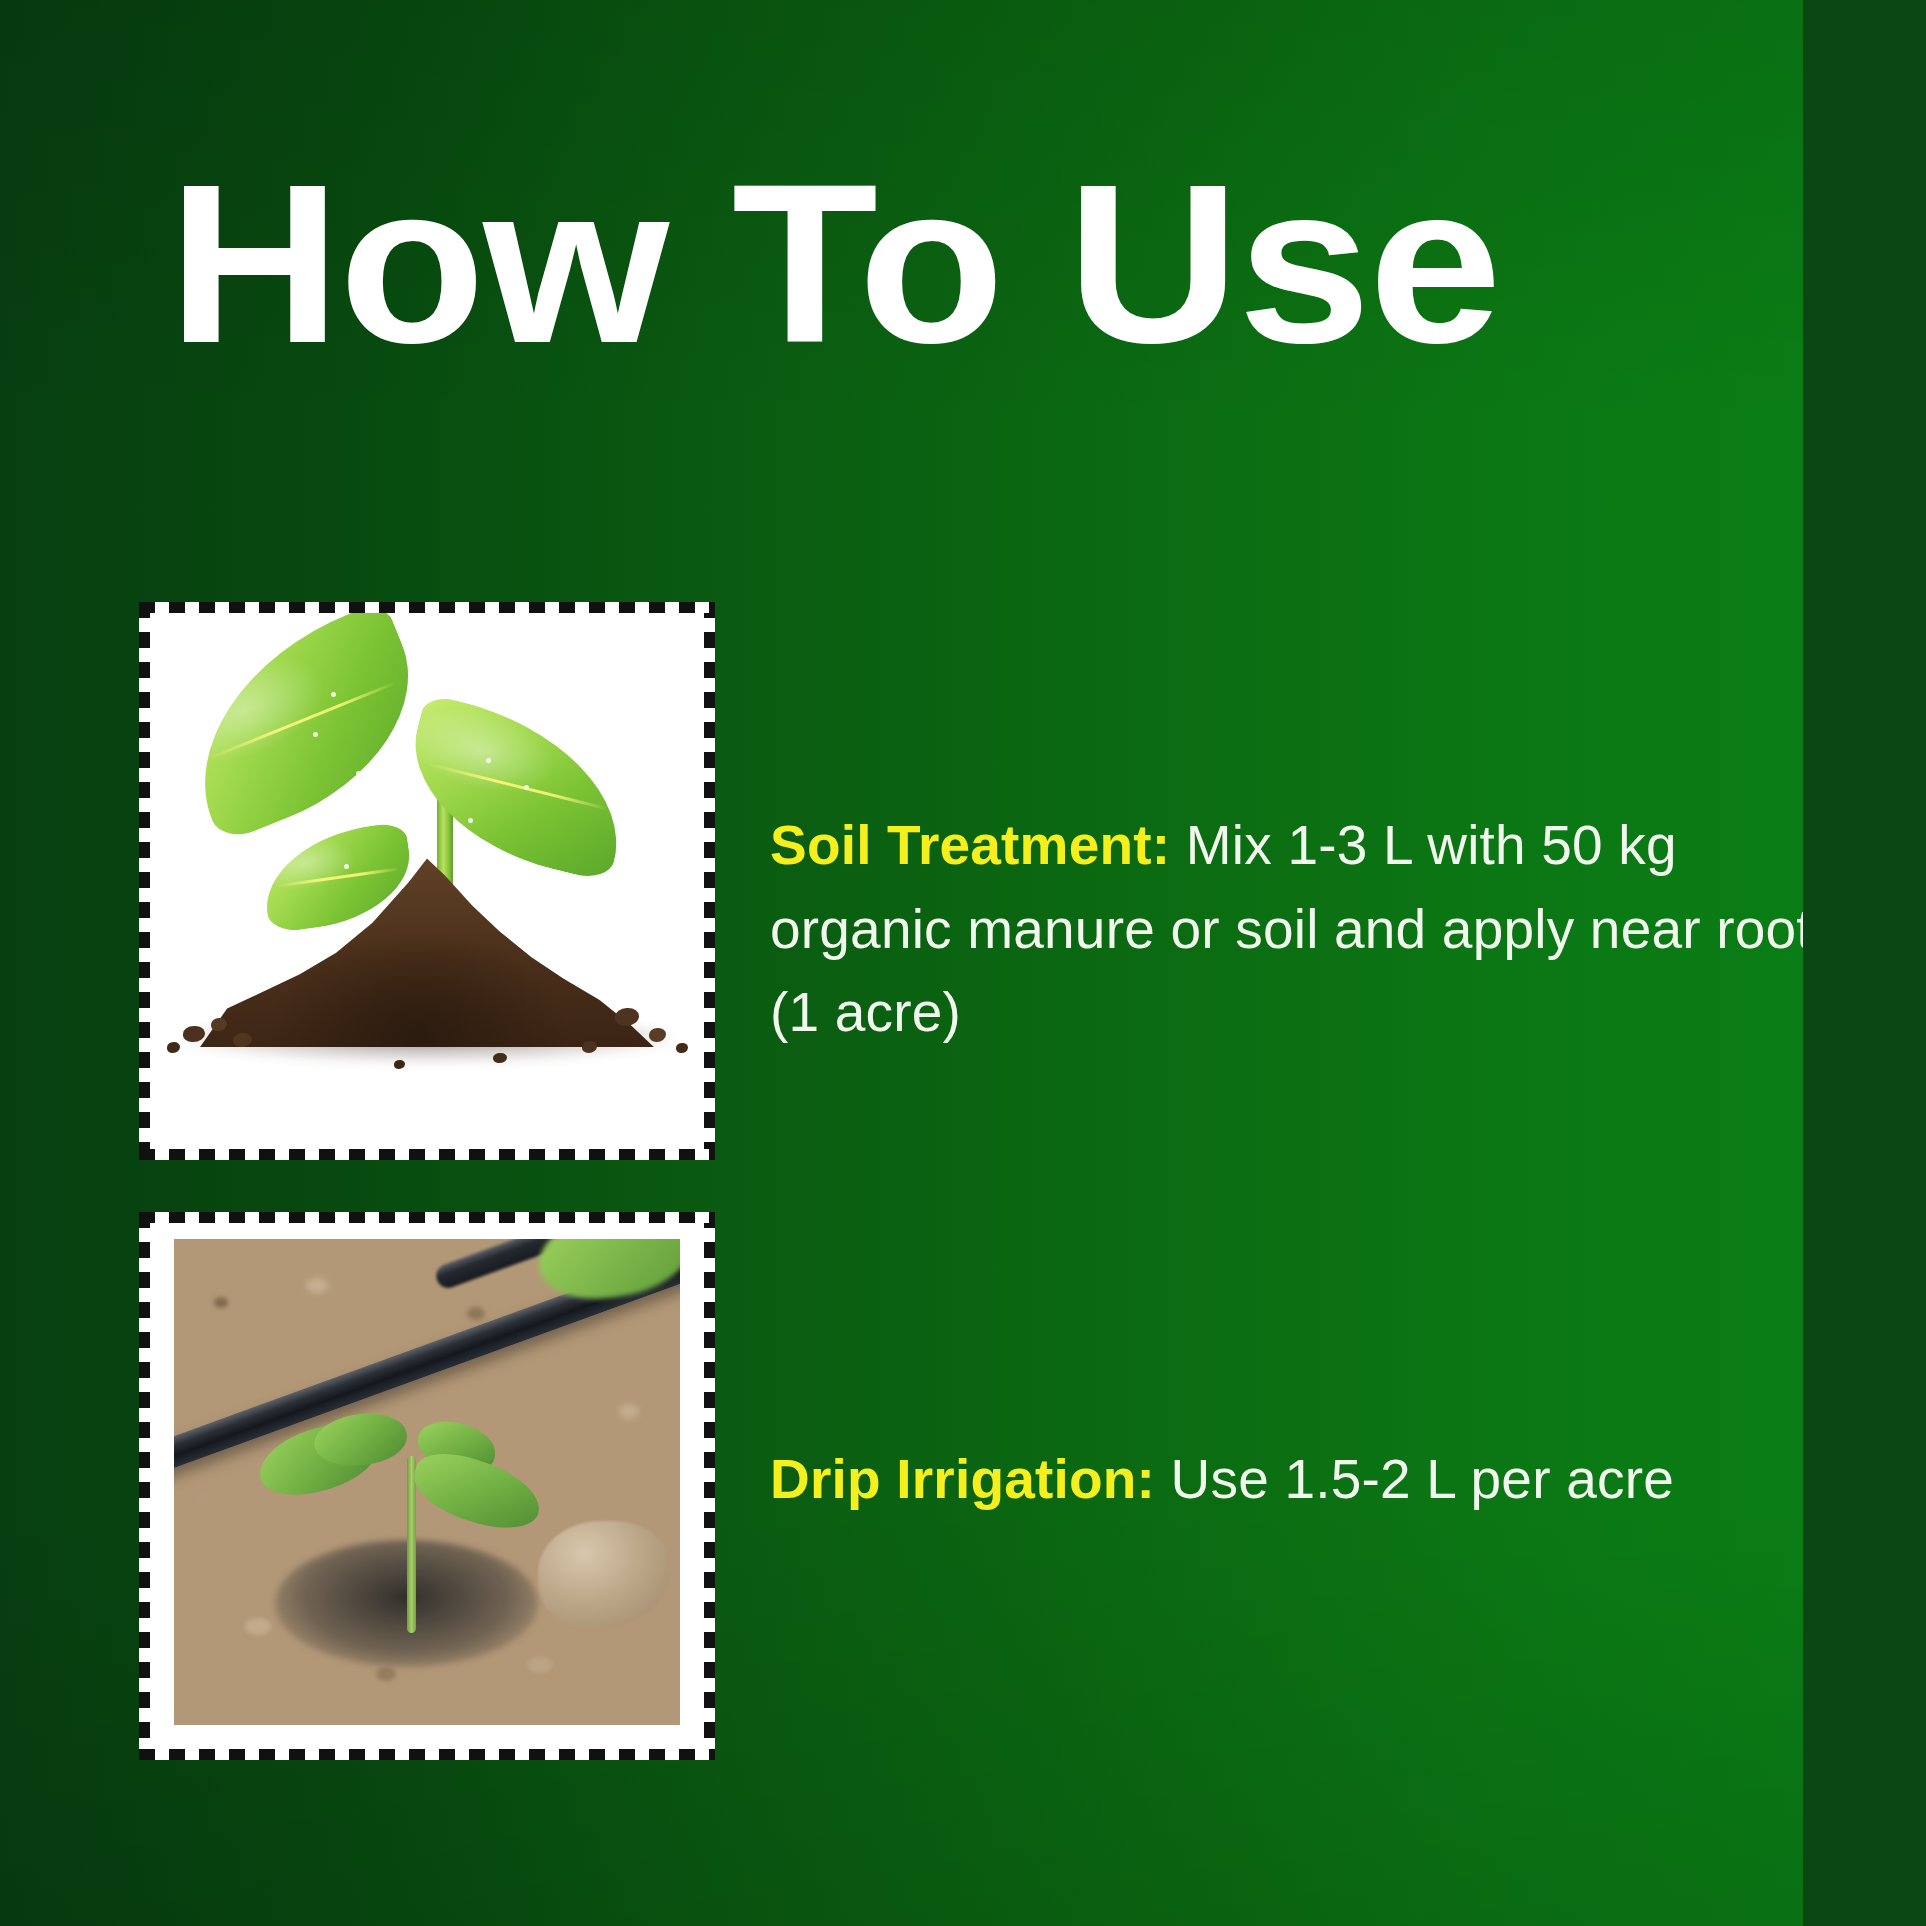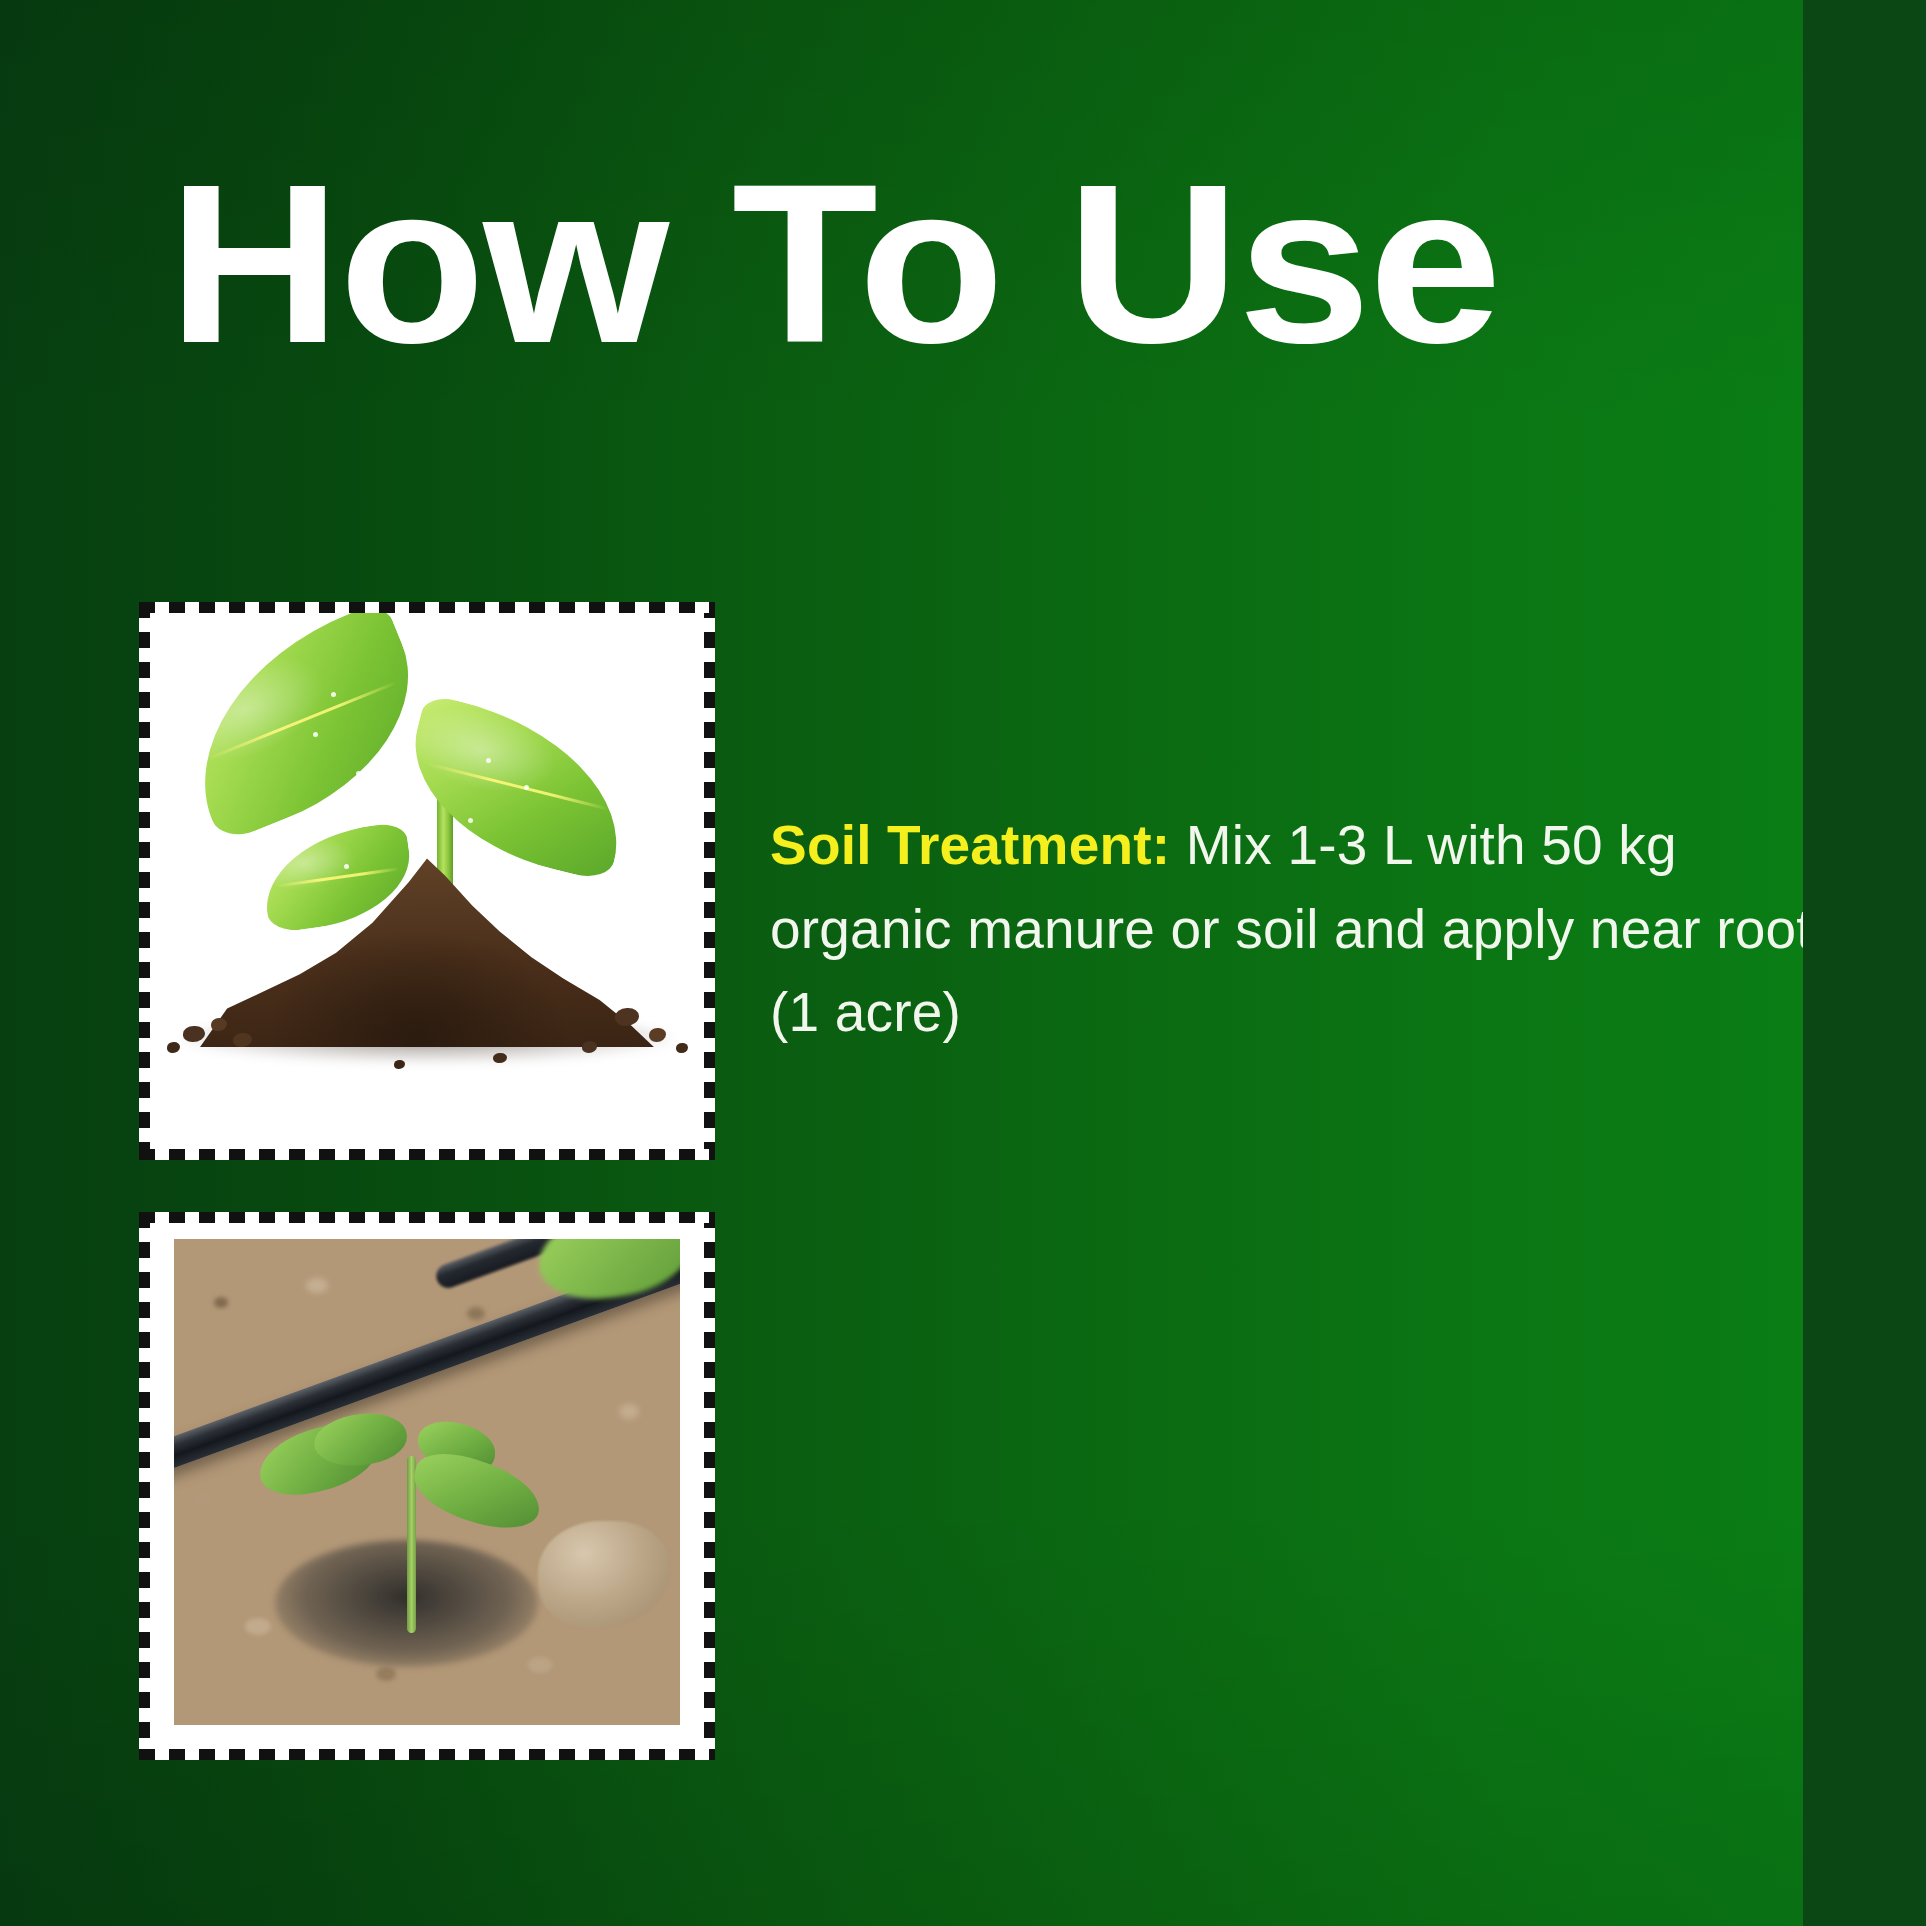--- a/index.html
+++ b/index.html
@@ -325,16 +325,19 @@
           <div class="speck" style="left:58%; top:14%; width:18px; height:13px; background:rgba(96,76,52,.45); filter:blur(2.5px);"></div>
           <div class="speck" style="left:14%; top:78%; width:26px; height:17px; background:rgba(206,186,158,.55); filter:blur(2px);"></div>
           <div class="speck" style="left:40%; top:88%; width:20px; height:14px; background:rgba(120,98,70,.5);  filter:blur(2px);"></div>
           <div class="speck" style="left:70%; top:86%; width:24px; height:16px; background:rgba(196,176,148,.5); filter:blur(2px);"></div>
           <div class="speck" style="left:88%; top:34%; width:20px; height:15px; background:rgba(214,196,168,.5); filter:blur(3px);"></div>
           <div class="speck" style="left:4%;  top:52%; width:18px; height:13px; background:rgba(178,156,126,.5); filter:blur(2px);"></div>
         </div>
       </div>
     </div>
 
+    <div class="textblock" id="text-drip" style="top:226px">
+      <span class="lead">Drip Irrigation:</span><span> Use 1.5-2 L per acre</span>
+    </div>
   </div>
 
 </div>
 
 
 </body></html>

